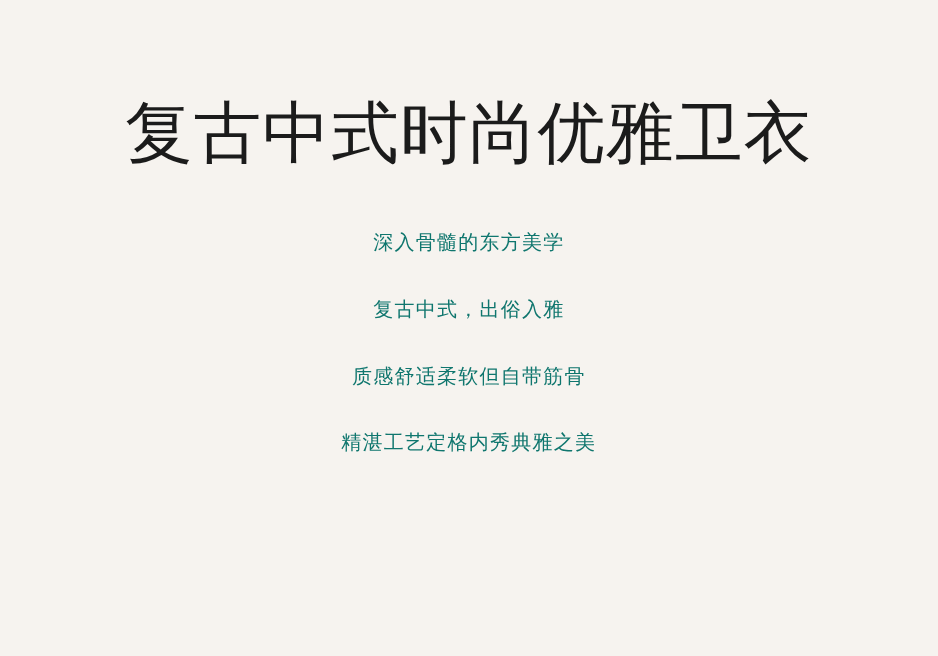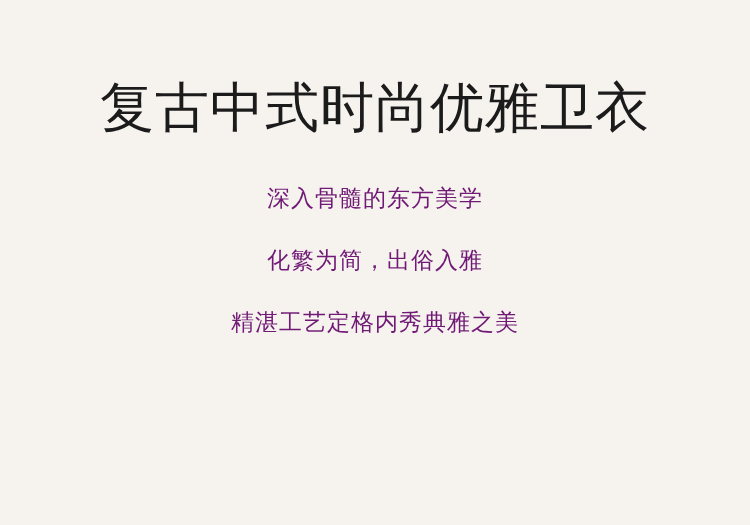--- a/index.html
+++ b/index.html
@@ -39,23 +39,23 @@
   .headline .part-bold {
     font-weight: 400;
   }
   .subline-group {
     margin-top: 48px;
     display: flex;
     flex-direction: column;
     align-items: center;
   }
   .subline {
-    font-size: 23px;
+    font-size: 16px;
     line-height: 1.2;
-    color: #701a75;
+    color: #0f766e;
     font-weight: 400;
     letter-spacing: 1px;
     margin-bottom: 34px;
     white-space: nowrap;
   }
   .subline:last-child {
     margin-bottom: 11px;
   }
 </style>
 </head>
@@ -63,17 +63,18 @@
 
 <div class="page">
 
   <div class="headline">
     <span class="part-light">复古中式</span>
       <span class="part-bold">时尚优雅卫衣</span>
   </div>
 
   <div class="subline-group">
     <div class="subline">深入骨髓的东方美学</div>
-    <div class="subline">化繁为简，出俗入雅</div>
+    <div class="subline">复古中式，出俗入雅</div>
+    <div class="subline">质感舒适柔软但自带筋骨</div>
     <div class="subline">精湛工艺定格内秀典雅之美</div>
   </div>
 
 </div>
 
 </body></html>

